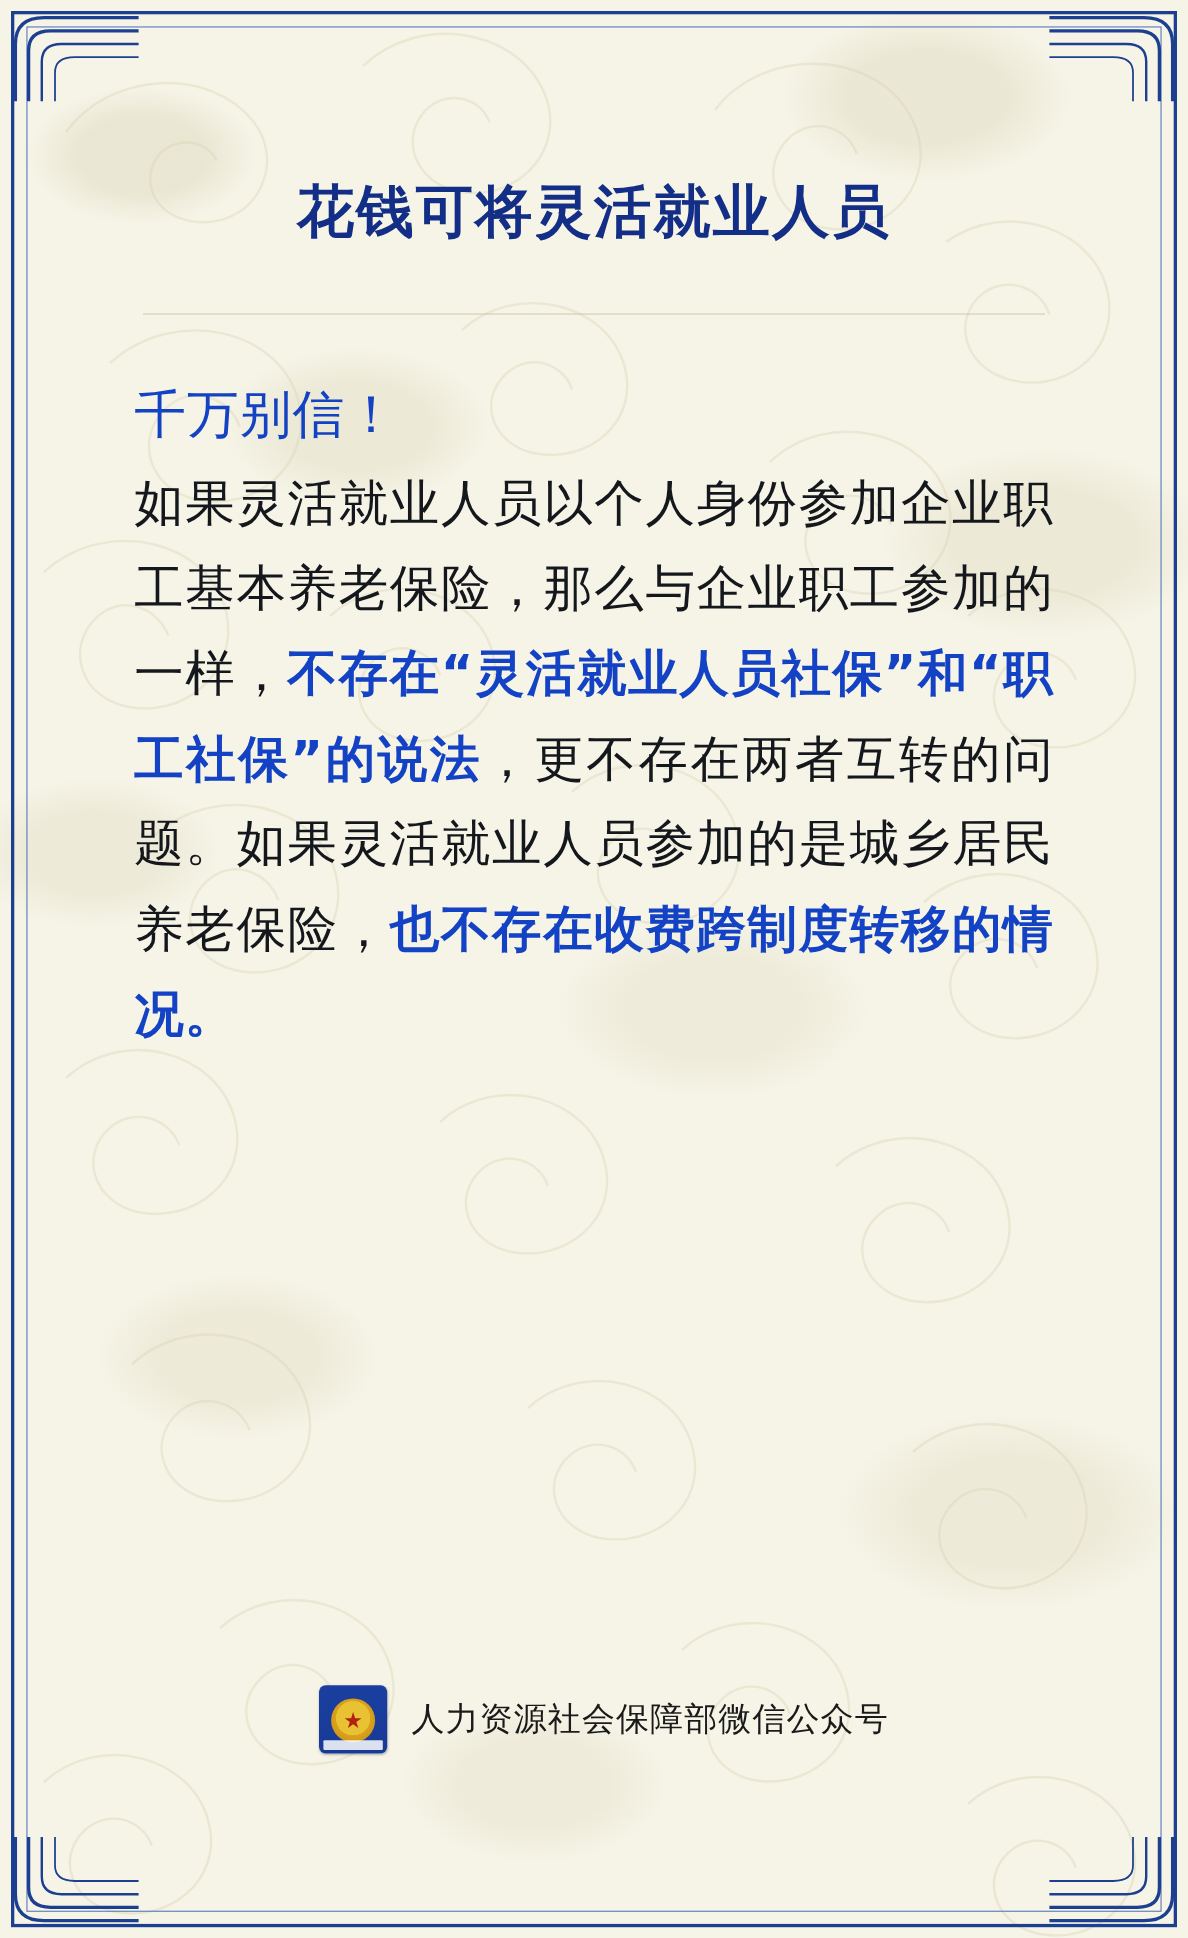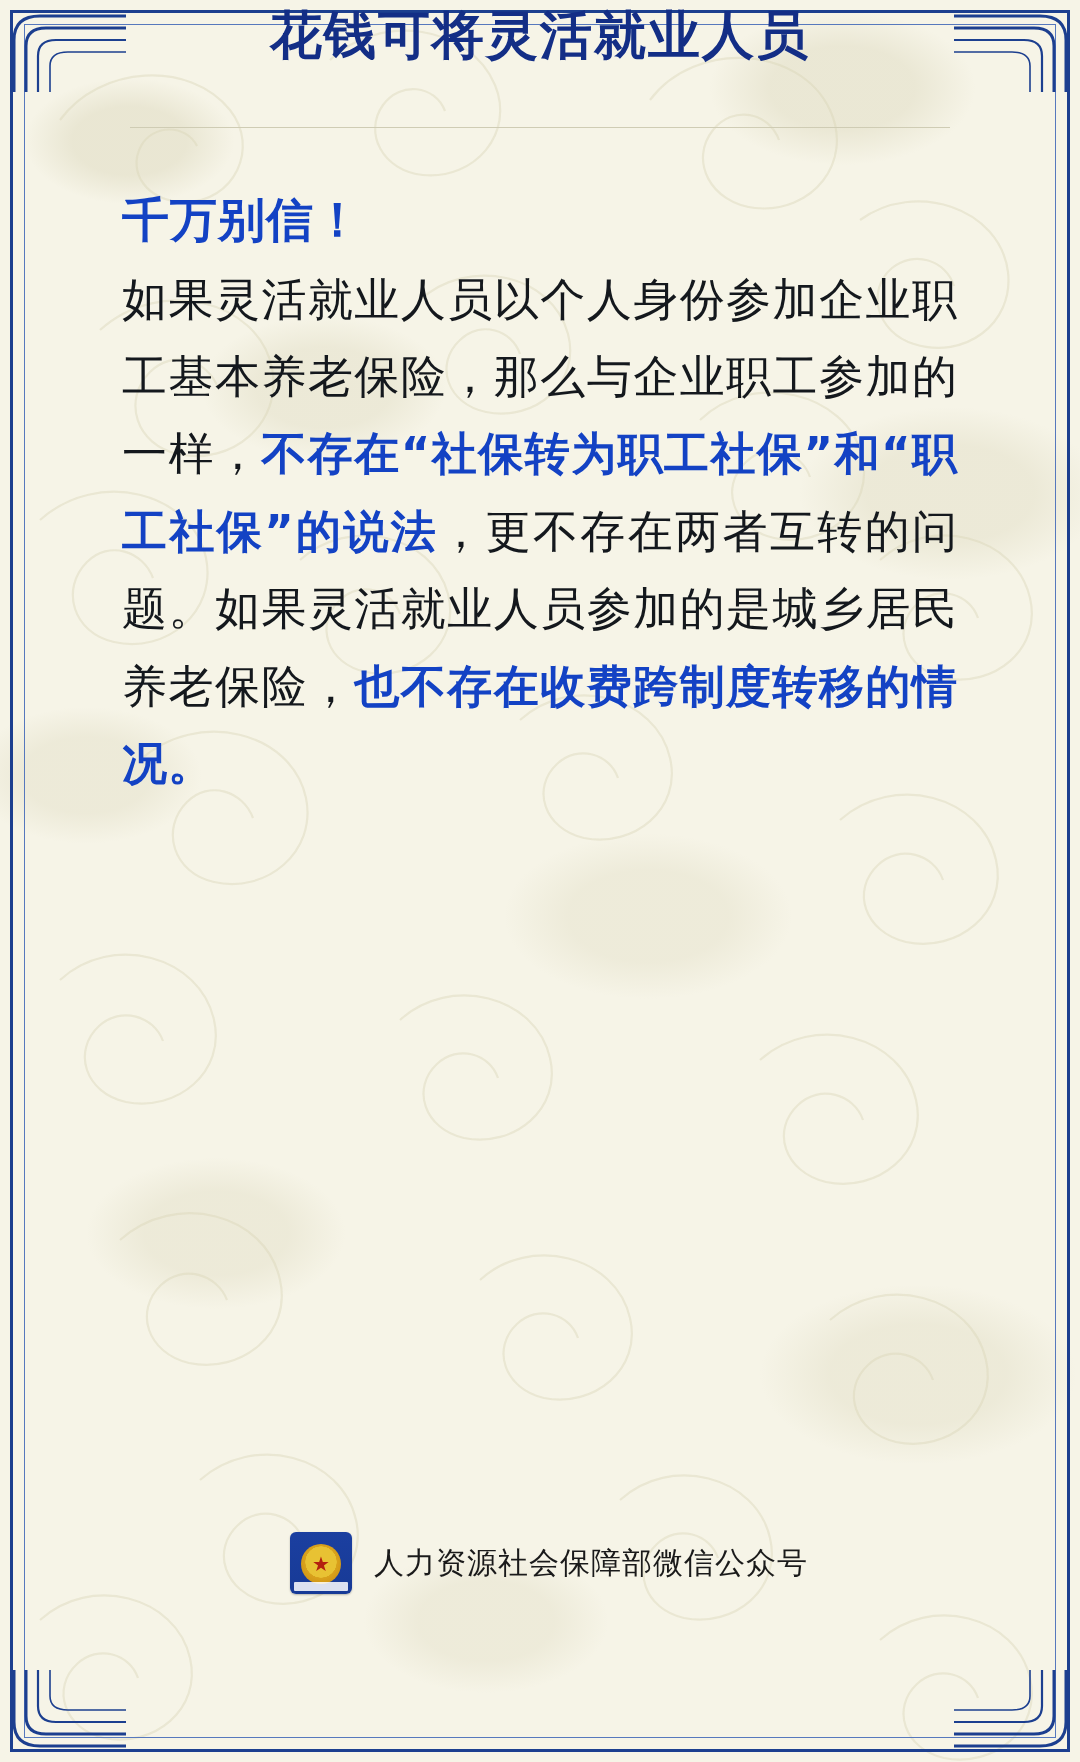--- a/index.html
+++ b/index.html
@@ -68,20 +68,21 @@
   
   .content {
     position: absolute;
     left: 0; right: 0; top: 0; bottom: 0;
     padding: 0 92px;
     box-sizing: border-box;
   }
 
   .title {
     margin: 0;
+    padding-top: 158px;
     text-align: center;
     color: #132e86;
     font-family: "DejaVu Serif", "Liberation Serif", serif;
     font-weight: bold;
     font-size: 52px;
     line-height: 1.36;
     letter-spacing: 2px;
   }
   .title .line { display: block; }
 
@@ -96,21 +97,21 @@
     padding: 52px 30px 0 30px;
     font-family: "DejaVu Sans", "Liberation Sans", sans-serif;
     font-size: 45px;
     line-height: 1.72;
     color: #14181d;
     text-align: justify;
     letter-spacing: 1px;
   }
   .lead {
     color: #1342c4;
-    font-weight: bold;
+    font-weight: normal;
     font-family: "DejaVu Serif", "Liberation Serif", serif;
     font-size: 47px;
   }
   .hl {
     color: #1342c4;
     font-weight: bold;
   }
 
   
   .footer {
@@ -244,21 +245,21 @@
 <div class="content">
 
   <h1 class="title">
     <span class="line">花钱可将灵活就业人员</span>
   </h1>
 
   <div class="divider"></div>
 
   <p class="body-text">
     <span class="lead">千万别信！</span><br>
-    <span>如果灵活就业人员以个人身份参加企业职工基本养老保险，那么与企业职工参加的一样，</span><span class="hl">不存在“社保转为职工社保”和“职工社保”的说法</span><span>，更不存在两者互转的问题。如果灵活就业人员参加的是城乡居民养老保险，</span><span class="hl">也不存在收费跨制度转移的情况。</span>
+    <span>如果灵活就业人员以个人身份参加企业职工基本养老保险，那么与企业职工参加的一样，</span><span class="hl">不存在“灵活就业人员社保”和“职工社保”的说法</span><span>，更不存在两者互转的问题。如果灵活就业人员参加的是城乡居民养老保险，</span><span class="hl">也不存在收费跨制度转移的情况。</span>
   </p>
 
 </div>
 
 <div class="footer">
   <div class="emblem">
     <div class="disc"></div>
     <div class="strip"></div>
   </div>
   <div class="footer-text">人力资源社会保障部微信公众号</div>

